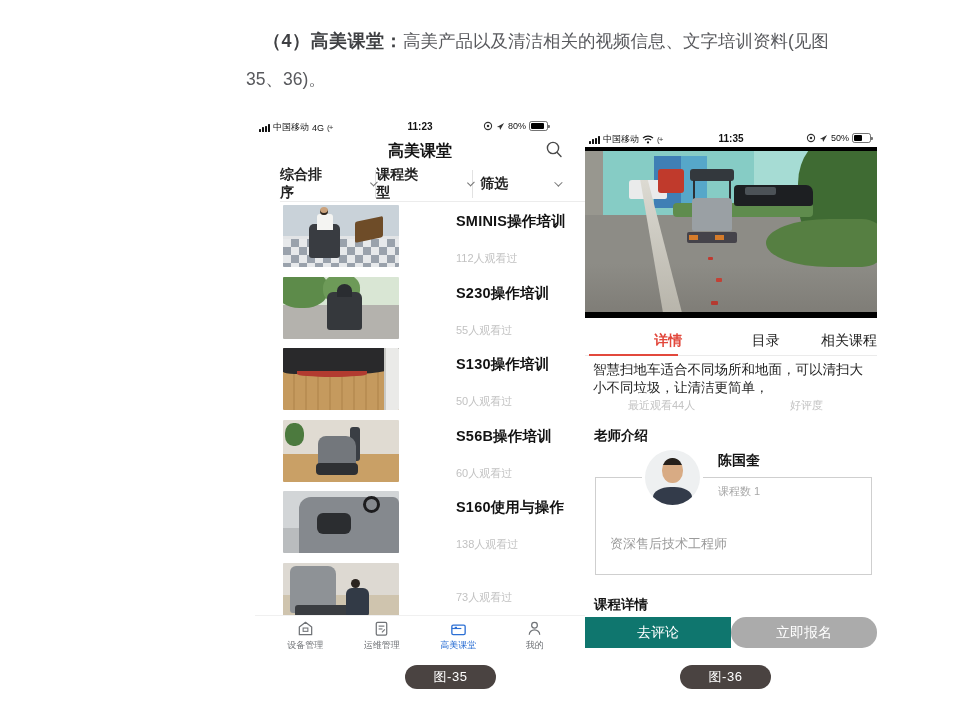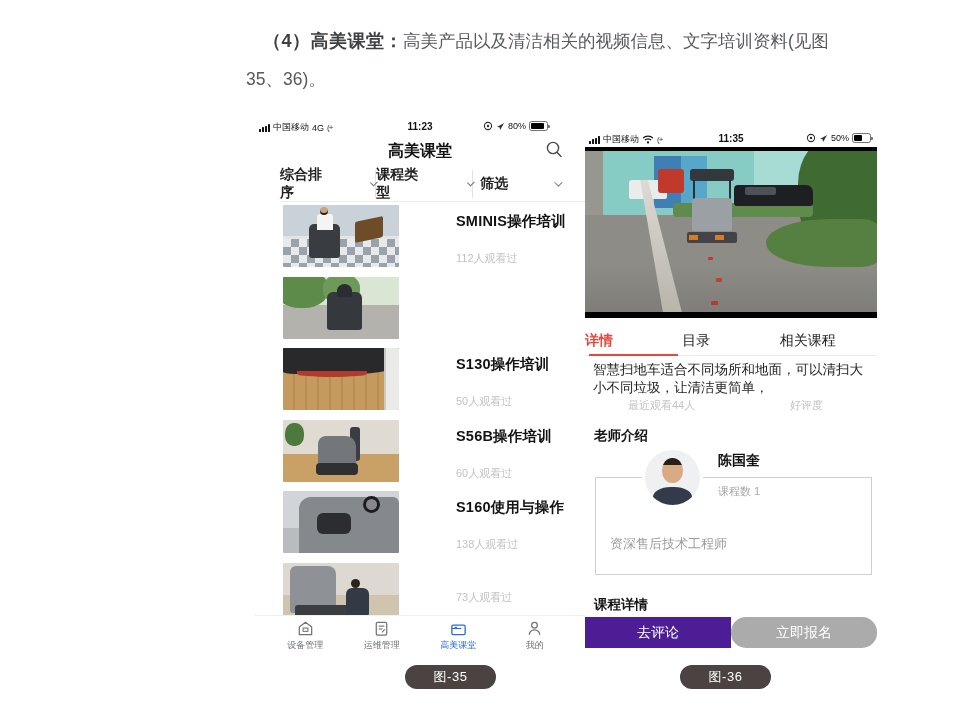--- a/index.html
+++ b/index.html
@@ -137,21 +137,21 @@
     background:#9aa0a4; border-radius:4px 4px 2px 2px; }
   .sc-sweeper .brs { position:absolute; left:-6%; right:-6%; bottom:4%; height:14%;
     background:#45434a; border-radius:2px; }
   .sc-sweeper .brs::before { content:""; position:absolute; left:4%; top:28%; width:18%; height:44%;
     background:#d57b2a; box-shadow:26px 0 0 #d57b2a; }
   .sc-l1 { left:42%; top:66%; width:5px; height:3px; background:#bf3a30; border-radius:1px; }
   .sc-l2 { left:45%; top:79%; width:6px; height:4px; background:#c24135; border-radius:1px; }
   .sc-l3 { left:43%; top:93%; width:7px; height:4px; background:#b53a31; border-radius:1px; }
 
   .vtabs { position:absolute; top:196px; left:0; right:0; height:29px; display:flex; }
-  .vt { flex:1; text-align:left; font-size:14px; color:#1d1d1d; padding-top:6px; }
+  .vt { flex:1; text-align:right; font-size:14px; color:#1d1d1d; padding-top:6px; }
   .vt.active { color:#e2483c; font-weight:700; }
   .vtabs-line { position:absolute; top:225px; left:0; right:0; border-top:1px solid #ebebeb; }
   .vtabs-red { position:absolute; top:224px; left:4px; width:89px; height:2px; background:#e2483c; }
   .desc { position:absolute; top:231px; left:8px; width:282px; font-size:13.5px;
     line-height:17.5px; color:#1f1f1f; }
   .stats { position:absolute; top:268px; left:0; right:0; height:14px; font-size:11px; color:#c3c3c3; }
   .stats .s1 { position:absolute; left:43px; }
   .stats .s2 { position:absolute; left:205px; }
   .sect-h { position:absolute; left:9px; font-size:13.5px; font-weight:700; color:#151515; }
   .h-teacher { top:297px; }
@@ -163,21 +163,21 @@
   .avatar::before { content:""; position:absolute; left:17px; top:8px; width:21px; height:25px;
     border-radius:48%; background:linear-gradient(#26201b 0 26%, #d8ab84 26%); }
   .avatar::after { content:""; position:absolute; left:8px; bottom:-4px; width:39px; height:22px;
     border-radius:45% 45% 0 0; background:#333b4a; }
   .tname { position:absolute; top:322px; left:133px; font-size:14px; font-weight:700; color:#121212; }
   .tcount { position:absolute; top:354px; left:133px; font-size:11px; color:#a8a8a8; }
   .ttitle { position:absolute; top:405px; left:25px; font-size:13px; color:#9b9b9b; }
   .btns { position:absolute; top:487px; left:0; right:0; height:31px; display:flex; }
   .btn { flex:1; display:flex; align-items:center; justify-content:center;
     color:#fff; font-size:14px; cursor:pointer; }
-  .btn-comment { background:#4c1d95; }
+  .btn-comment { background:#0f766e; }
   .btn-enroll { background:#ababab;border-radius:15px; }
 
   
   .pill { position:absolute; top:665px; width:91px; height:24px; border-radius:12.5px;
     background:#4a4341; color:#fff; font-size:13px; display:flex; align-items:center;
     justify-content:center; letter-spacing:.5px; }
   .pill-35 { left:405px; } .pill-36 { left:680px; }
 
   svg { display:block; }
 </style>
@@ -253,20 +253,24 @@
         </div>
         <div class="cinfo">
           <div class="ctitle">SMINIS操作培训</div>
           <div class="cviews">112人观看过</div>
         </div>
       </div>
       <div class="crow">
         <div class="thumb t2">
           <div class="a-trees"></div>
           <div class="a-machine2"></div>
+        </div>
+        <div class="cinfo">
+          <div class="ctitle">S230操作培训</div>
+          <div class="cviews">55人观看过</div>
         </div>
       </div>
       <div class="crow">
         <div class="thumb t3">
           <div class="a-machine3"></div>
           <div class="a-wallr"></div>
         </div>
         <div class="cinfo">
           <div class="ctitle">S130操作培训</div>
           <div class="cviews">50人观看过</div>

